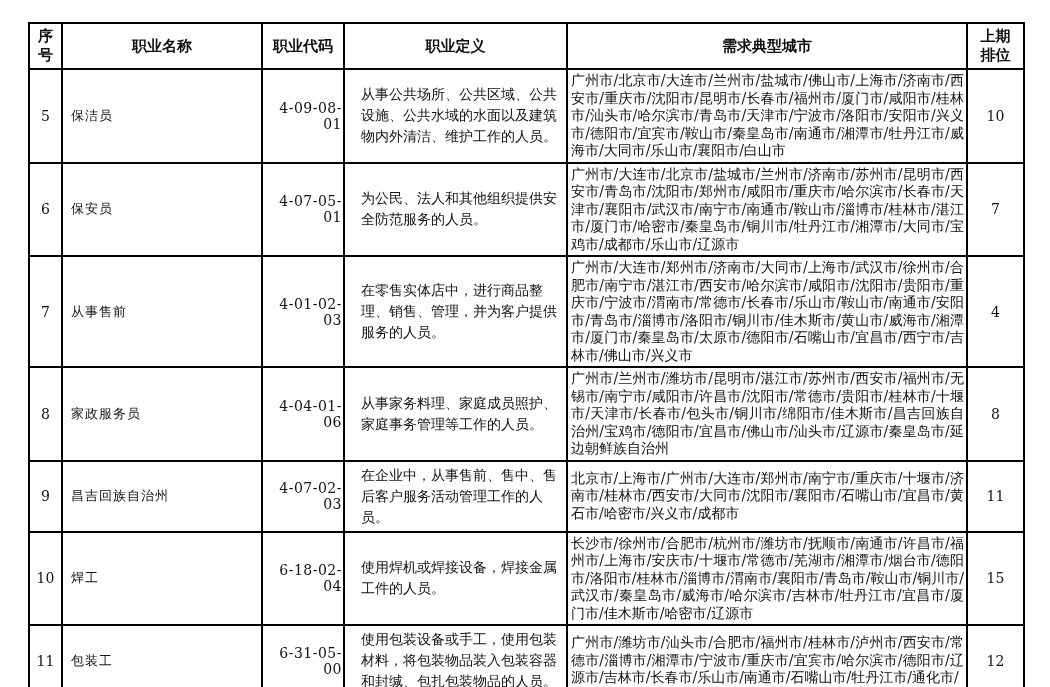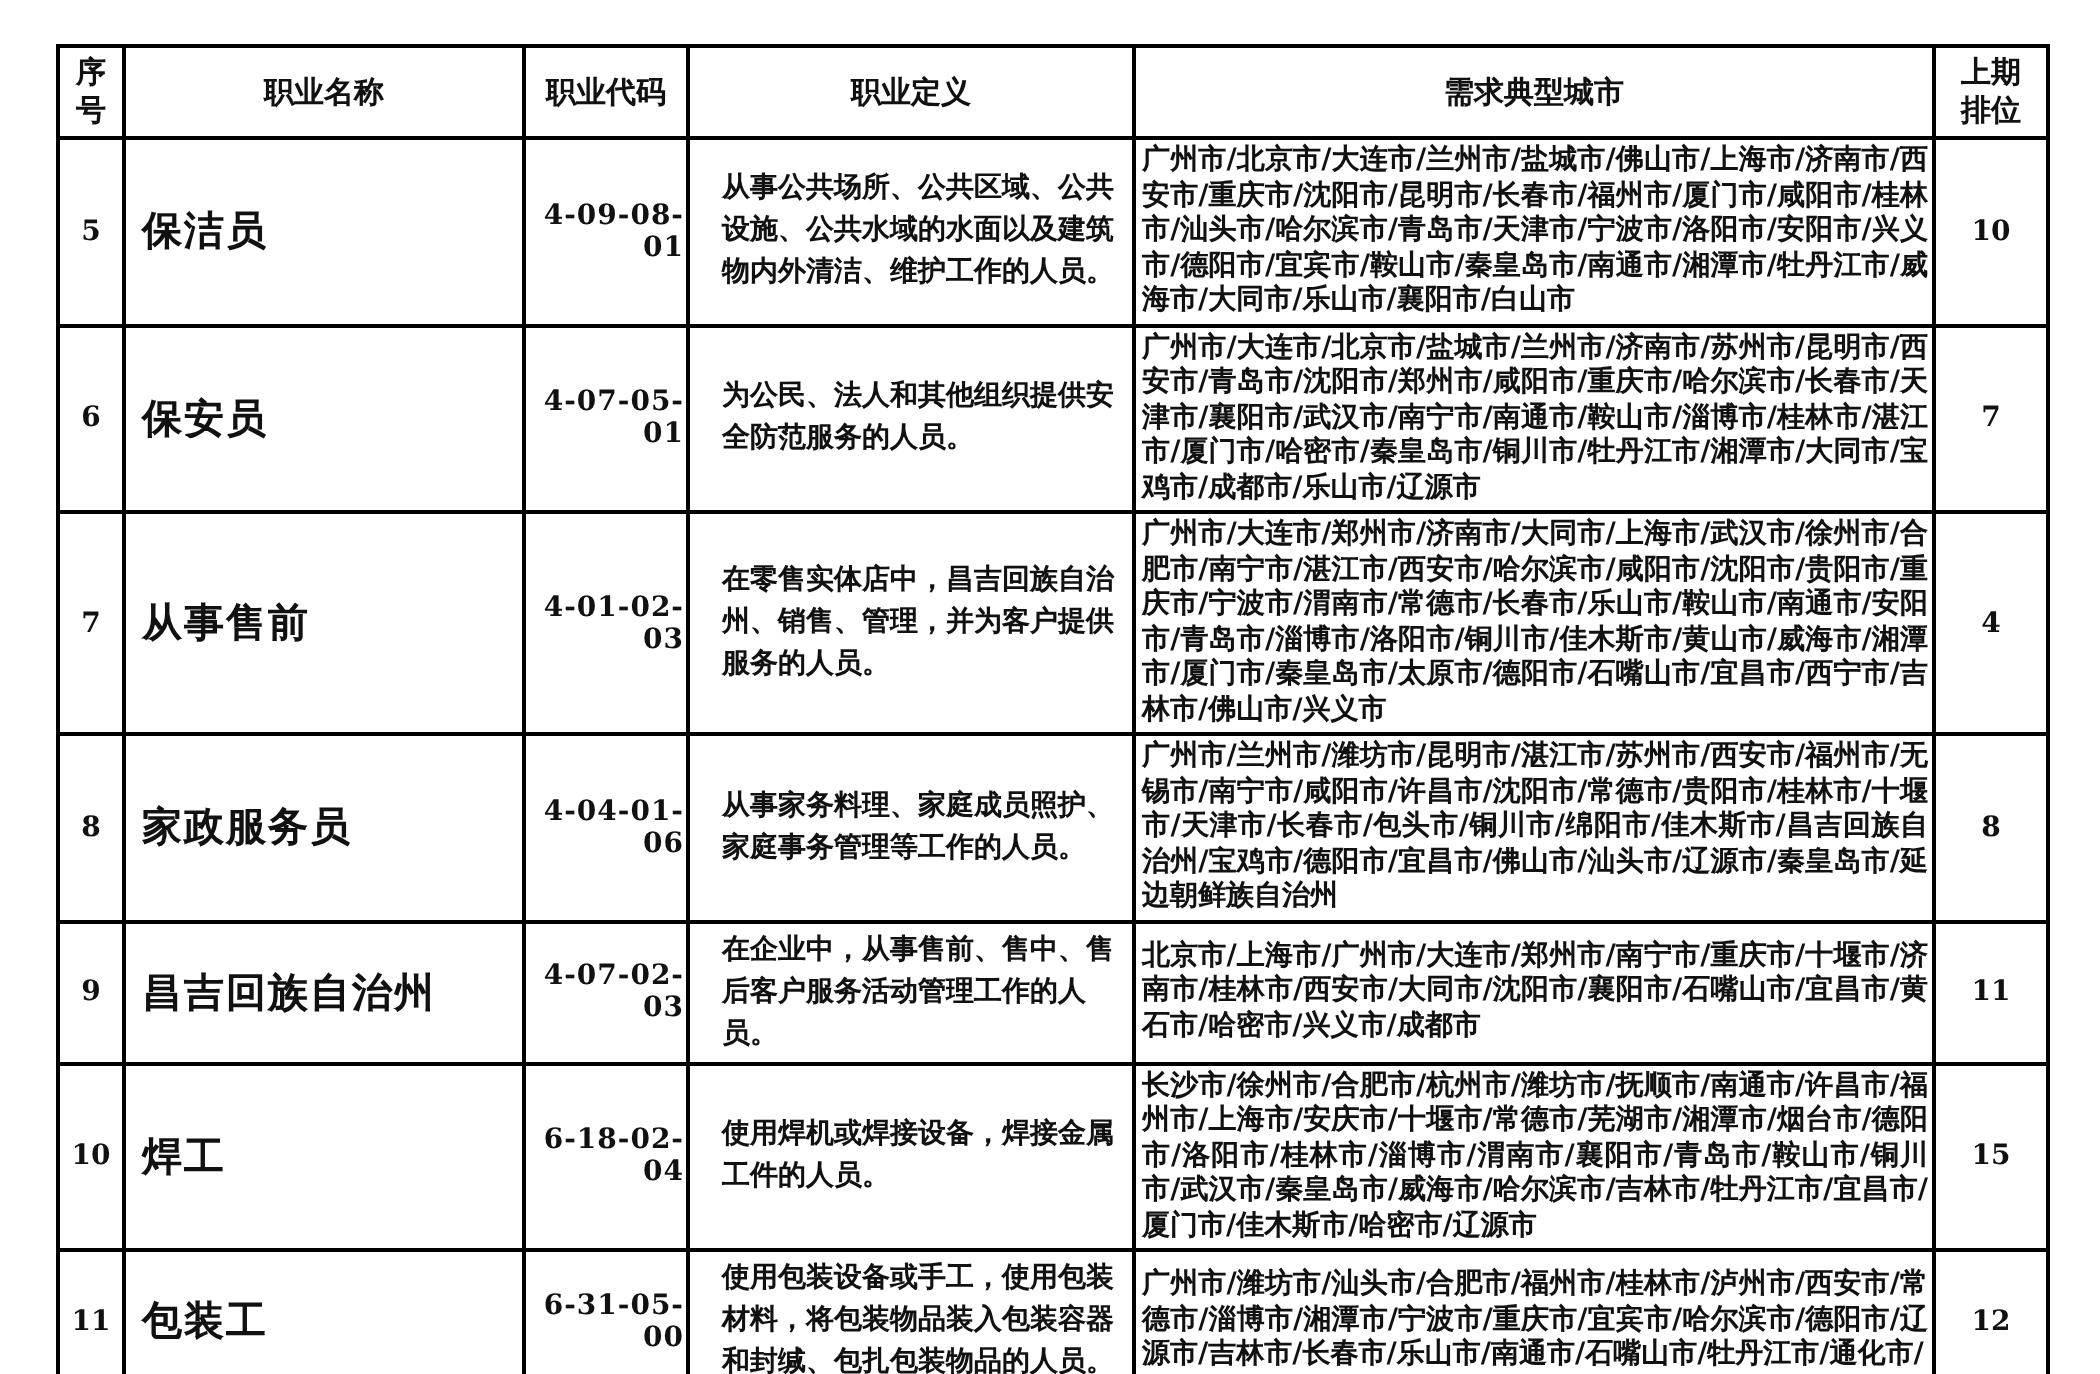--- a/index.html
+++ b/index.html
@@ -15,33 +15,32 @@
   table.doc-table {
     border-collapse: collapse;
     table-layout: fixed;
     width: 995px;
     background: #fff;
   }
   table.doc-table th, table.doc-table td {
     border: 2px solid #000;
     vertical-align: middle;
     overflow: hidden;
-    font-weight: bold;
   }
   table.doc-table th {
     font-weight: bold;
     font-size: 15px;
     text-align: center;
     height: 46px;
     line-height: 19px;
     white-space: pre-line;
     padding: 2px 1px;
   }
   td.col-index { text-align: center; font-size: 14px; padding: 2px 1px; }
-  td.col-name  { text-align: left; font-size: 20px; padding: 2px 2px 2px 8px; letter-spacing: 1px; }
+  td.col-name  { text-align: left; font-size: 13px; padding: 2px 2px 2px 8px; letter-spacing: 1px; }
   td.col-code  { text-align: right; font-size: 14px; padding: 2px 1px; letter-spacing: 0.5px; }
   td.col-def   { text-align: left; font-size: 14px; line-height: 21px; padding: 3px 4px 3px 16px; }
   td.col-cities{ text-align: justify; font-size: 14px; line-height: 17.5px; padding: 2px 2px 2px 3px; }
   td.col-rank  { text-align: center; font-size: 14px; padding: 2px 1px; }
 </style>
 </head>
 <body>
 
 <div class="page">
   <div class="doc-table-wrap">
@@ -79,21 +78,21 @@
             <td class="col-name">保安员</td>
             <td class="col-code">4-07-05-01</td>
             <td class="col-def">为公民、法人和其他组织提供安全防范服务的人员。</td>
             <td class="col-cities">广州市/大连市/北京市/盐城市/兰州市/济南市/苏州市/昆明市/西安市/青岛市/沈阳市/郑州市/咸阳市/重庆市/哈尔滨市/长春市/天津市/襄阳市/武汉市/南宁市/南通市/鞍山市/淄博市/桂林市/湛江市/厦门市/哈密市/秦皇岛市/铜川市/牡丹江市/湘潭市/大同市/宝鸡市/成都市/乐山市/辽源市</td>
             <td class="col-rank">7</td>
           </tr>
           <tr>
             <td class="col-index">7</td>
             <td class="col-name">从事售前</td>
             <td class="col-code">4-01-02-03</td>
-            <td class="col-def">在零售实体店中，昌吉回族自治州、销售、管理，并为客户提供服务的人员。</td>
+            <td class="col-def">在零售实体店中，进行商品整理、销售、管理，并为客户提供服务的人员。</td>
             <td class="col-cities">广州市/大连市/郑州市/济南市/大同市/上海市/武汉市/徐州市/合肥市/南宁市/湛江市/西安市/哈尔滨市/咸阳市/沈阳市/贵阳市/重庆市/宁波市/渭南市/常德市/长春市/乐山市/鞍山市/南通市/安阳市/青岛市/淄博市/洛阳市/铜川市/佳木斯市/黄山市/威海市/湘潭市/厦门市/秦皇岛市/太原市/德阳市/石嘴山市/宜昌市/西宁市/吉林市/佛山市/兴义市</td>
             <td class="col-rank">4</td>
           </tr>
           <tr>
             <td class="col-index">8</td>
             <td class="col-name">家政服务员</td>
             <td class="col-code">4-04-01-06</td>
             <td class="col-def">从事家务料理、家庭成员照护、家庭事务管理等工作的人员。</td>
             <td class="col-cities">广州市/兰州市/潍坊市/昆明市/湛江市/苏州市/西安市/福州市/无锡市/南宁市/咸阳市/许昌市/沈阳市/常德市/贵阳市/桂林市/十堰市/天津市/长春市/包头市/铜川市/绵阳市/佳木斯市/昌吉回族自治州/宝鸡市/德阳市/宜昌市/佛山市/汕头市/辽源市/秦皇岛市/延边朝鲜族自治州</td>
             <td class="col-rank">8</td>

